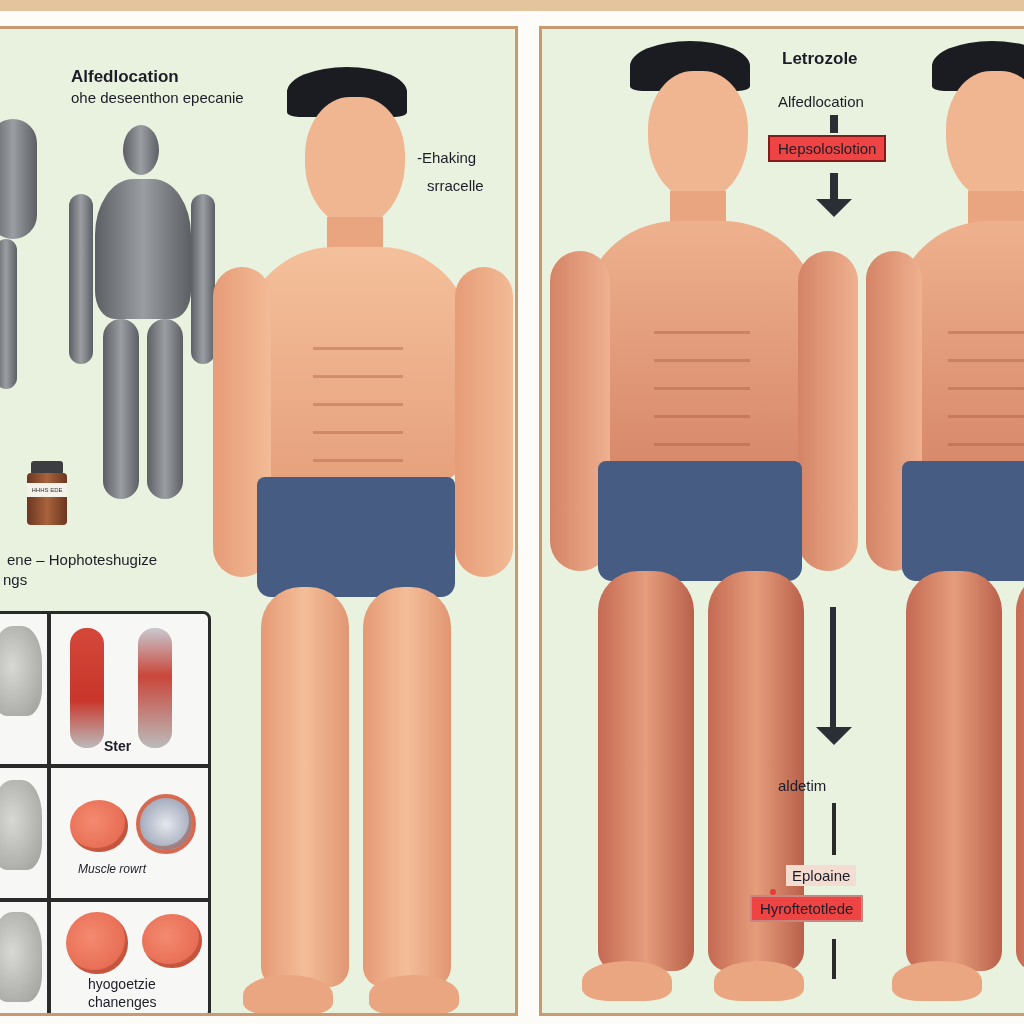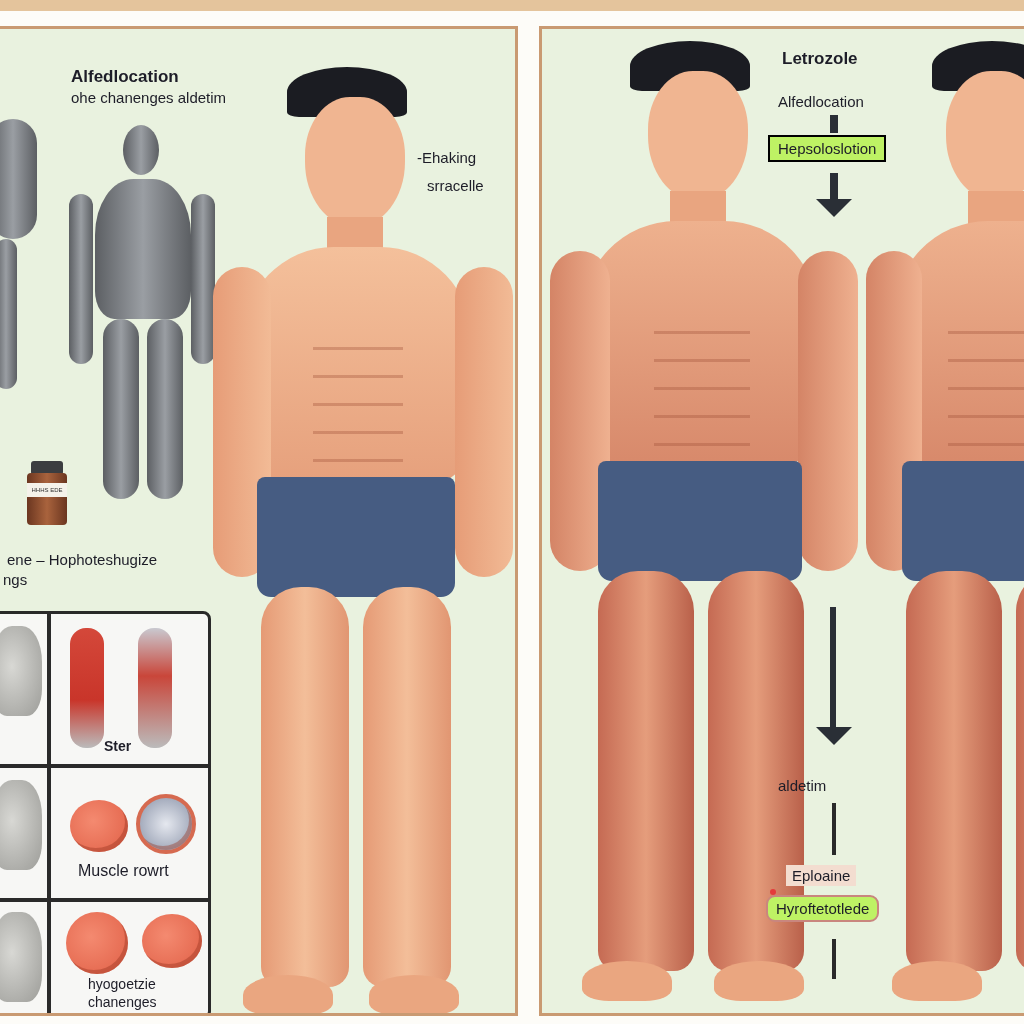--- a/index.html
+++ b/index.html
@@ -4,21 +4,21 @@
 <style>
   html,body{margin:0;padding:0;}
   body{width:1024px;height:1024px;position:relative;overflow:hidden;background:#fdfcf8;font-family:"Liberation Sans",sans-serif;}
   .top-strip{position:absolute;left:0;top:0;width:1024px;height:11px;background:#e4c49c;}
   .panel{position:absolute;top:26px;height:990px;background:#e9f2df;border:3px solid #c99a72;box-sizing:border-box;overflow:hidden;}
   .panel.left{left:-4px;width:522px;}
   .panel.right{left:539px;width:492px;}
   .lbl{position:absolute;color:#1d1d28;white-space:nowrap;}
   .title{font-weight:bold;font-size:17px;}
   .sub{font-size:15px;}
-  .boxed{background:#bef264;border:2px solid #000000;padding:3px 8px;font-size:15px;}
+  .boxed{background:#ef4444;border:2px solid #7f1d1d;padding:3px 8px;font-size:15px;}
   .boxed.red{border-color:#c9867e;}
   .tag{background:#f3ddd0;padding:2px 6px;font-size:15px;}
   .vline{position:absolute;width:4px;background:#2a2a2a;}
   .arrow-down{position:absolute;width:0;height:0;border-left:18px solid transparent;border-right:18px solid transparent;border-top:18px solid #2a2f36;}
   .arrow-stem{position:absolute;width:8px;background:#2a2f36;}
   
   .fig{position:absolute;}
   .fig .head{position:absolute;border-radius:45% 45% 50% 50%;background:#f0b591;}
   .fig .hair{position:absolute;border-radius:50% 50% 10% 10%;background:#1b1c22;}
   .fig .neck{position:absolute;background:#e9a580;}
@@ -44,21 +44,21 @@
   .bottle .body{position:absolute;left:0;top:12px;width:40px;height:52px;background:linear-gradient(90deg,#6b3620,#a9633d,#6b3620);border-radius:4px;}
   .bottle .label{position:absolute;left:0;top:22px;width:40px;height:14px;background:#f5f2ea;font-size:6px;line-height:14px;text-align:center;color:#333;}
 </style>
 </head>
 <body>
 
 <div class="top-strip"></div>
 
 <div class="panel left">
   <div class="lbl title" style="left:72px;top:38px;">Alfedlocation</div>
-  <div class="lbl sub" style="left:72px;top:60px;">ohe chanenges aldetim</div>
+  <div class="lbl sub" style="left:72px;top:60px;">ohe deseenthon epecanie</div>
 
   <div>
     <div class="anat" style="left:-10px;top:90px;width:48px;height:120px;"></div>
     <div class="anat" style="left:-4px;top:210px;width:22px;height:150px;"></div>
   </div>
   <div>
     <div class="anat" style="left:124px;top:96px;width:36px;height:50px;border-radius:50%;"></div>
     <div class="anat" style="left:96px;top:150px;width:96px;height:140px;border-radius:40% 40% 20% 20%;"></div>
     <div class="anat" style="left:70px;top:165px;width:24px;height:170px;"></div>
     <div class="anat" style="left:192px;top:165px;width:24px;height:170px;"></div>
@@ -100,21 +100,21 @@
     <div class="face" style="top:12px;"></div>
     <div class="face" style="top:166px;"></div>
     <div class="face" style="top:298px;"></div>
 
     <div class="mini-anat" style="left:78px;top:14px;"></div>
     <div class="mini-anat" style="left:146px;top:14px;background:linear-gradient(180deg,#c9c9d0,#c9463a 40%,#bbb 100%);"></div>
     <div class="lbl" style="left:112px;top:124px;font-weight:bold;font-size:14px;">Ster</div>
 
     <div class="pill" style="left:78px;top:186px;width:58px;height:52px;"></div>
     <div class="pill grey" style="left:144px;top:180px;width:52px;height:52px;"></div>
-    <div class="lbl" style="left:86px;top:248px;font-size:16px;">Muscle rowrt</div>
+    <div class="lbl" style="left:86px;top:248px;font-size:12px;font-style:italic;">Muscle rowrt</div>
 
     <div class="pill" style="left:74px;top:298px;width:62px;height:62px;"></div>
     <div class="pill" style="left:150px;top:300px;width:60px;height:54px;"></div>
     <div class="lbl" style="left:96px;top:362px;font-size:14px;">hyogoetzie</div>
     <div class="lbl" style="left:96px;top:380px;font-size:14px;">chanenges</div>
   </div>
 </div>
 
 <div class="panel right">
 
@@ -154,15 +154,15 @@
   <div class="arrow-stem" style="left:288px;top:144px;height:26px;"></div>
   <div class="arrow-down" style="left:274px;top:170px;"></div>
 
   <div class="arrow-stem" style="left:288px;top:578px;height:120px;width:6px;"></div>
   <div class="arrow-down" style="left:274px;top:698px;"></div>
   <div class="lbl sub" style="left:236px;top:748px;">aldetim</div>
 
   <div class="vline" style="left:290px;top:774px;height:52px;"></div>
   <div class="lbl tag" style="left:244px;top:836px;">Eploaine</div>
   <div style="position:absolute;left:228px;top:860px;width:6px;height:6px;border-radius:50%;background:#e43b3b;"></div>
-  <div class="lbl boxed red" style="left:224px;top:866px;border-radius:9px;">Hyroftetotlede</div>
+  <div class="lbl boxed red" style="left:208px;top:866px;">Hyroftetotlede</div>
   <div class="vline" style="left:290px;top:910px;height:40px;"></div>
 </div>
 
 </body></html>

